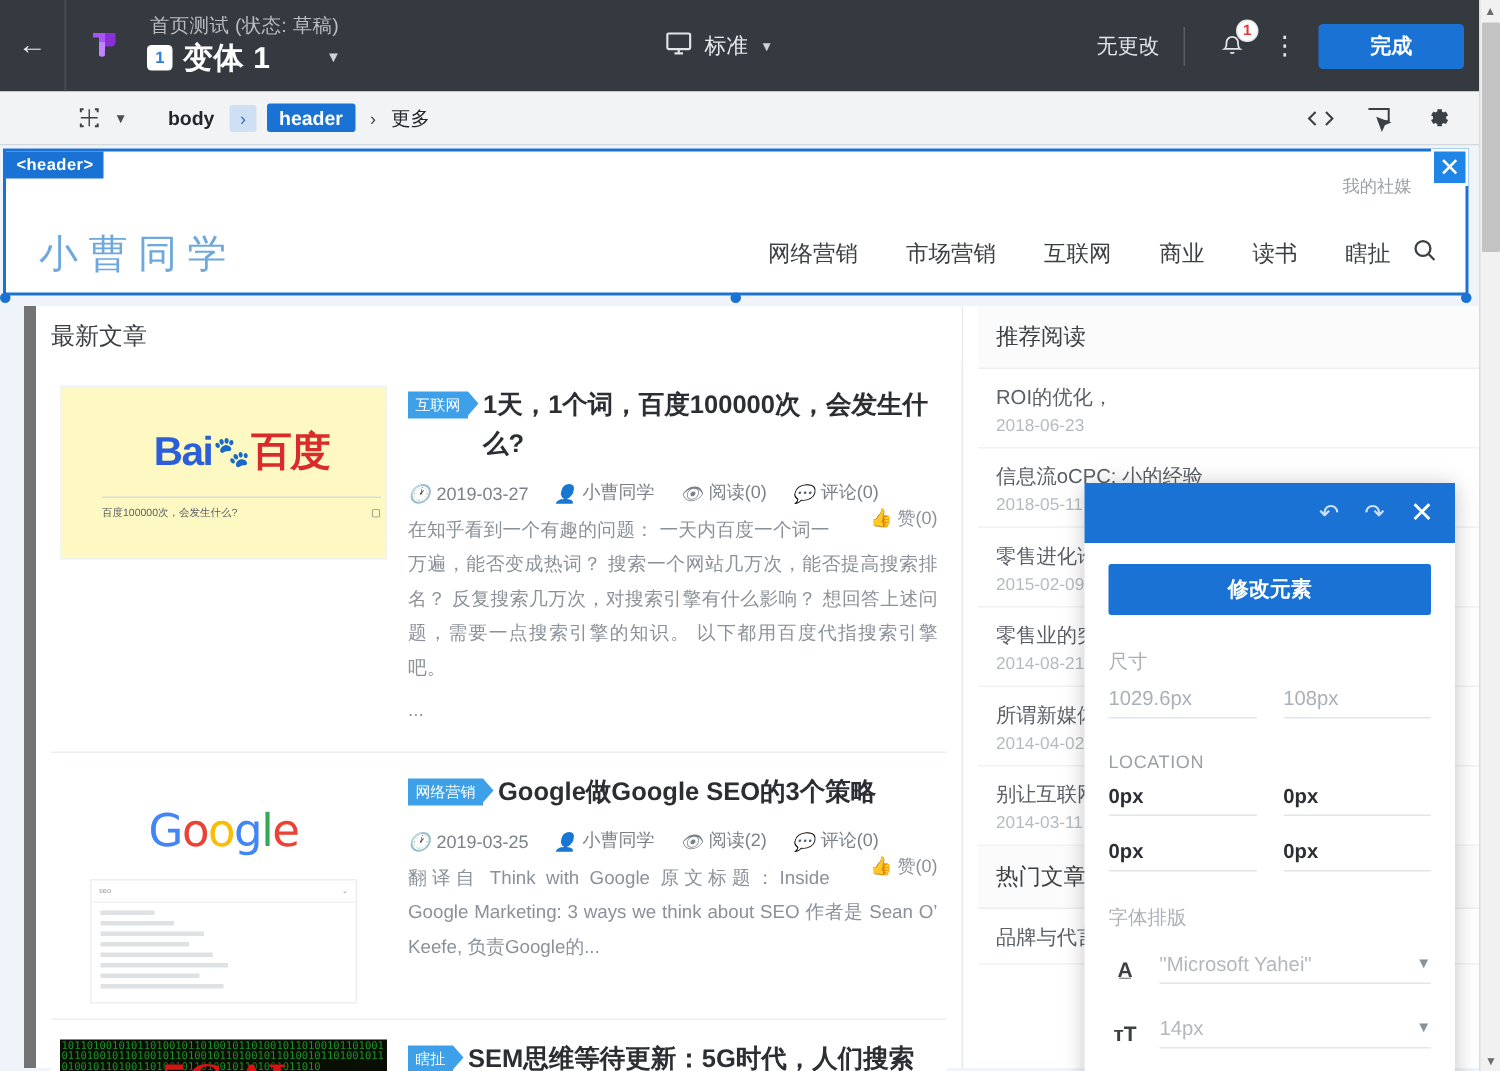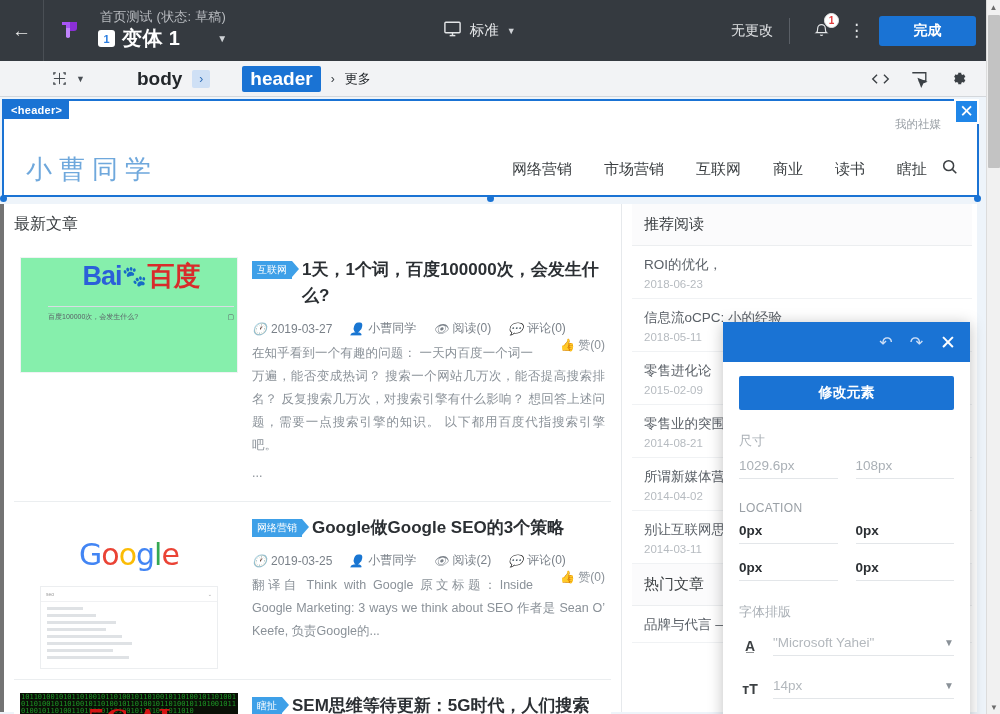--- a/index.html
+++ b/index.html
@@ -51,21 +51,21 @@
 
   
   .crumbbar {
     position: absolute; left: 0; top: 61px; width: 986px; height: 36px;
     background: #f2f3f5; border-bottom: 1px solid #d4d7db;
     display: flex; align-items: center;
   }
   .cb-frame { margin-left: 52px; display:flex; align-items:center; gap:9px; cursor:pointer;}
   .cb-caret { color: #4a4f55; font-size: 9px; }
   .cb-items { display: flex; align-items: center; margin-left: 24px; gap: 7px; }
-  .cb-tag { font-size: 19px; color: #23272b; font-weight: bold; padding: 2px 3px; cursor:pointer;margin-left:25px;}
+  .cb-tag { font-size: 13px; color: #23272b; font-weight: bold; padding: 2px 3px; cursor:pointer;}
   .cb-sep { background: #cfe0f5; color: #2e6cb6; font-size: 12px; padding: 2px 7px; border-radius:2px;}
   .cb-sep.plain { background: transparent; color: #3b4045; padding: 2px 3px;}
   .cb-tag.sel { background: #1a73d4; color: #fff; padding: 2px 8px; border-radius: 2px; }
   .cb-more { font-size: 13px; color: #23272b; cursor:pointer;}
   .cb-right { margin-left: auto; display: flex; align-items: center; gap: 20px; padding-right: 18px; }
   .cb-ic { color: #3b4045; cursor: pointer; display:flex; align-items:center;}
 
   
   .canvas {
     position: absolute; left: 0; top: 97px; width: 986px; height: 617px;
@@ -98,33 +98,33 @@
   }
   .site-nav { margin-left: auto; display: flex; align-items: center; gap: 32px; padding-right: 14px;}
   .site-nav a { color: #3c4043; font-size: 15px; text-decoration: none; cursor: pointer; }
   .site-search { color: #3c4043; font-size: 17px; cursor: pointer; }
 
   
   .sel-handles { position: absolute; left: 0px; top: 100px; width: 981px; height: 3px; }
   .hdl { position: absolute; width: 7px; height: 7px; background: #1a73d4; border-radius: 50%; top: -2px; }
 
   
-  .content { position: absolute; left: 0; top: 107px; width: 977px; height: 508px; display: flex; gap: 10px; background: #fff; border-left:4px solid #737373; }
+  .content { position: absolute; left: 16px; top: 107px; width: 977px; height: 508px; display: flex; gap: 10px; background: #fff; border-left:8px solid #737373; }
   .col-main { width: 618px; background: #fff; border-right: 1px solid #e6e9ec; }
   .sec-title {
     font-size: 16px; color: #3c4043; padding: 10px 0 9px 10px; background: #fff;
   }
   .card {
     margin: 0 10px 0 10px; background: #fff; border-bottom: 1px solid #ebeef0;
     display: flex; gap: 14px; padding: 13px 6px 16px 6px;
   }
   .thumb { width: 218px; flex: 0 0 218px; }
   .thumb-baidu {
-    height: 116px; background: #86efac; border: 1px solid #f0f2f4;
-    display:flex; flex-direction: column; align-items: center;  padding-left: 24px;
+    height: 116px; background: #fef9c3; border: 1px solid #f0f2f4;
+    display:flex; flex-direction: column; align-items: center; justify-content: center; padding-left: 24px;
   }
   .baidu-logo { font-size: 27px; font-weight: bold; letter-spacing: -1px; display:flex; align-items:center;}
   .baidu-b { color: #2b5fd9; }
   .baidu-paw { color: #2b5fd9; font-size: 20px; margin: 0 1px; }
   .baidu-du { color: #d92b2b; }
   .baidu-bar {
     margin-top: 12px; width: 186px; border-top: 1px solid #d8dde3; padding-top: 5px;
     display: flex; align-items: center; justify-content: space-between;
   }
   .baidu-q { font-size: 7px; color: #5a6067; }

